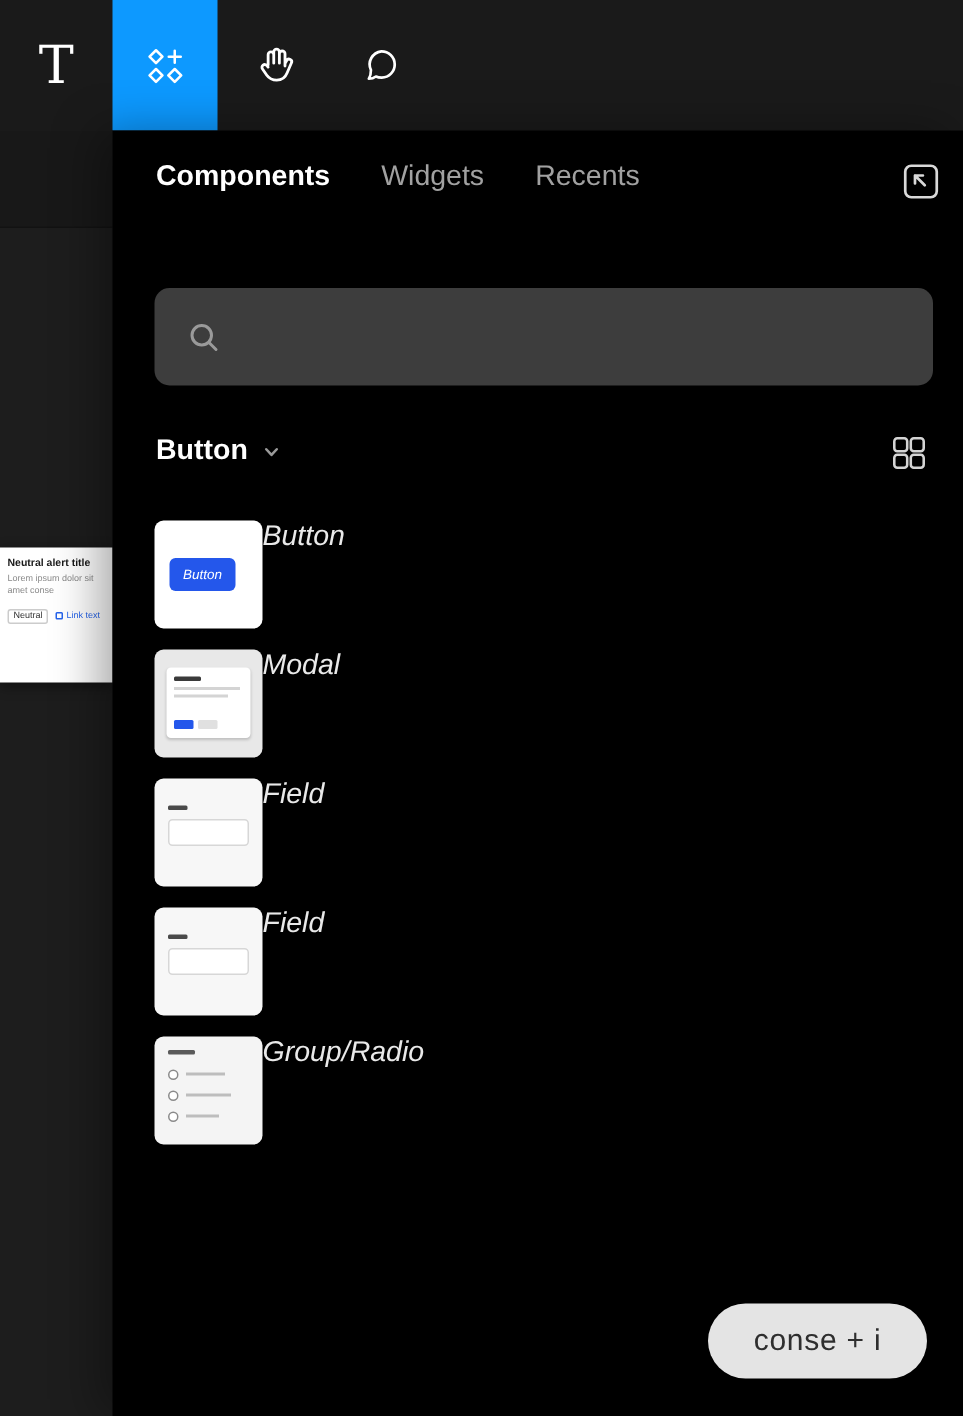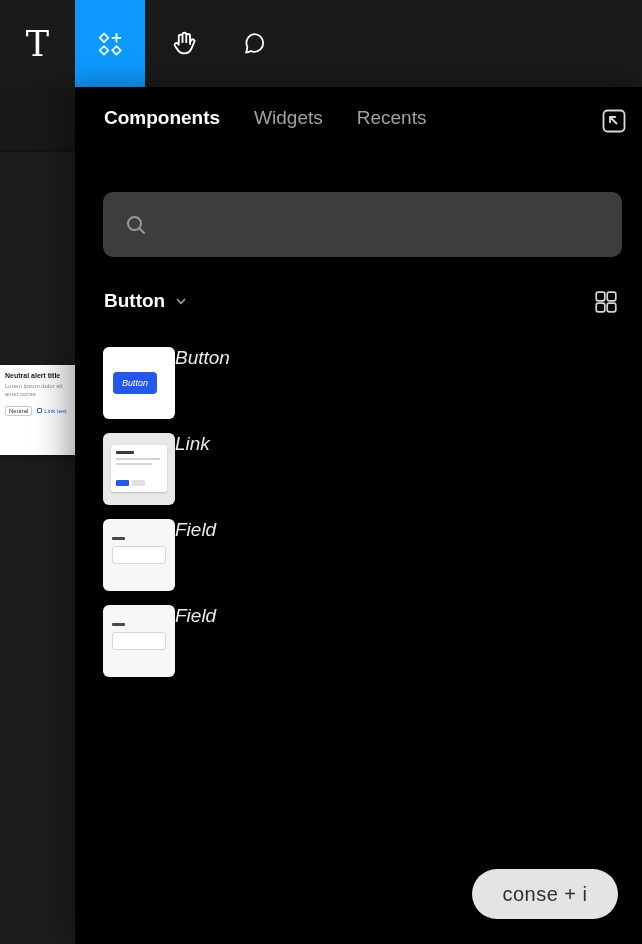--- a/index.html
+++ b/index.html
@@ -206,40 +206,52 @@
       <div class="row">
         <div class="thumb t-modal">
           <div class="mini-modal">
             <div class="ln-title"></div>
               <div class="ln1"></div>
               <div class="ln2"></div>
             <div class="btn-b"></div>
               <div class="btn-g"></div>
           </div>
         </div>
-        <div class="row-label">Link</div>
+        <div class="row-label">Modal</div>
       </div>
 
       <div class="row">
         <div class="thumb t-field">
           <div class="mini-field-label"></div>
             <div class="mini-field-input"></div>
         </div>
         <div class="row-label">Field</div>
       </div>
 
       <div class="row">
         <div class="thumb t-field">
           <div class="mini-field-label"></div>
             <div class="mini-field-input"></div>
         </div>
         <div class="row-label">Field</div>
       </div>
 
 
 
+      <div class="row">
+        <div class="thumb t-radio">
+          <div class="r-title"></div>
+          <div class="r-dot" style="left:9px;top:22px"></div>
+            <div class="r-ln" style="left:21px;top:24px;width:26px"></div>
+          <div class="r-dot" style="left:9px;top:36px"></div>
+            <div class="r-ln" style="left:21px;top:38px;width:30px"></div>
+          <div class="r-dot" style="left:9px;top:50px"></div>
+            <div class="r-ln" style="left:21px;top:52px;width:22px"></div>
+        </div>
+        <div class="row-label">Group/Radio</div>
+      </div>
 
     </div>
   </div>
 
   <div class="tooltip">conse + i</div>
 
 </div>
 
 </body></html>

